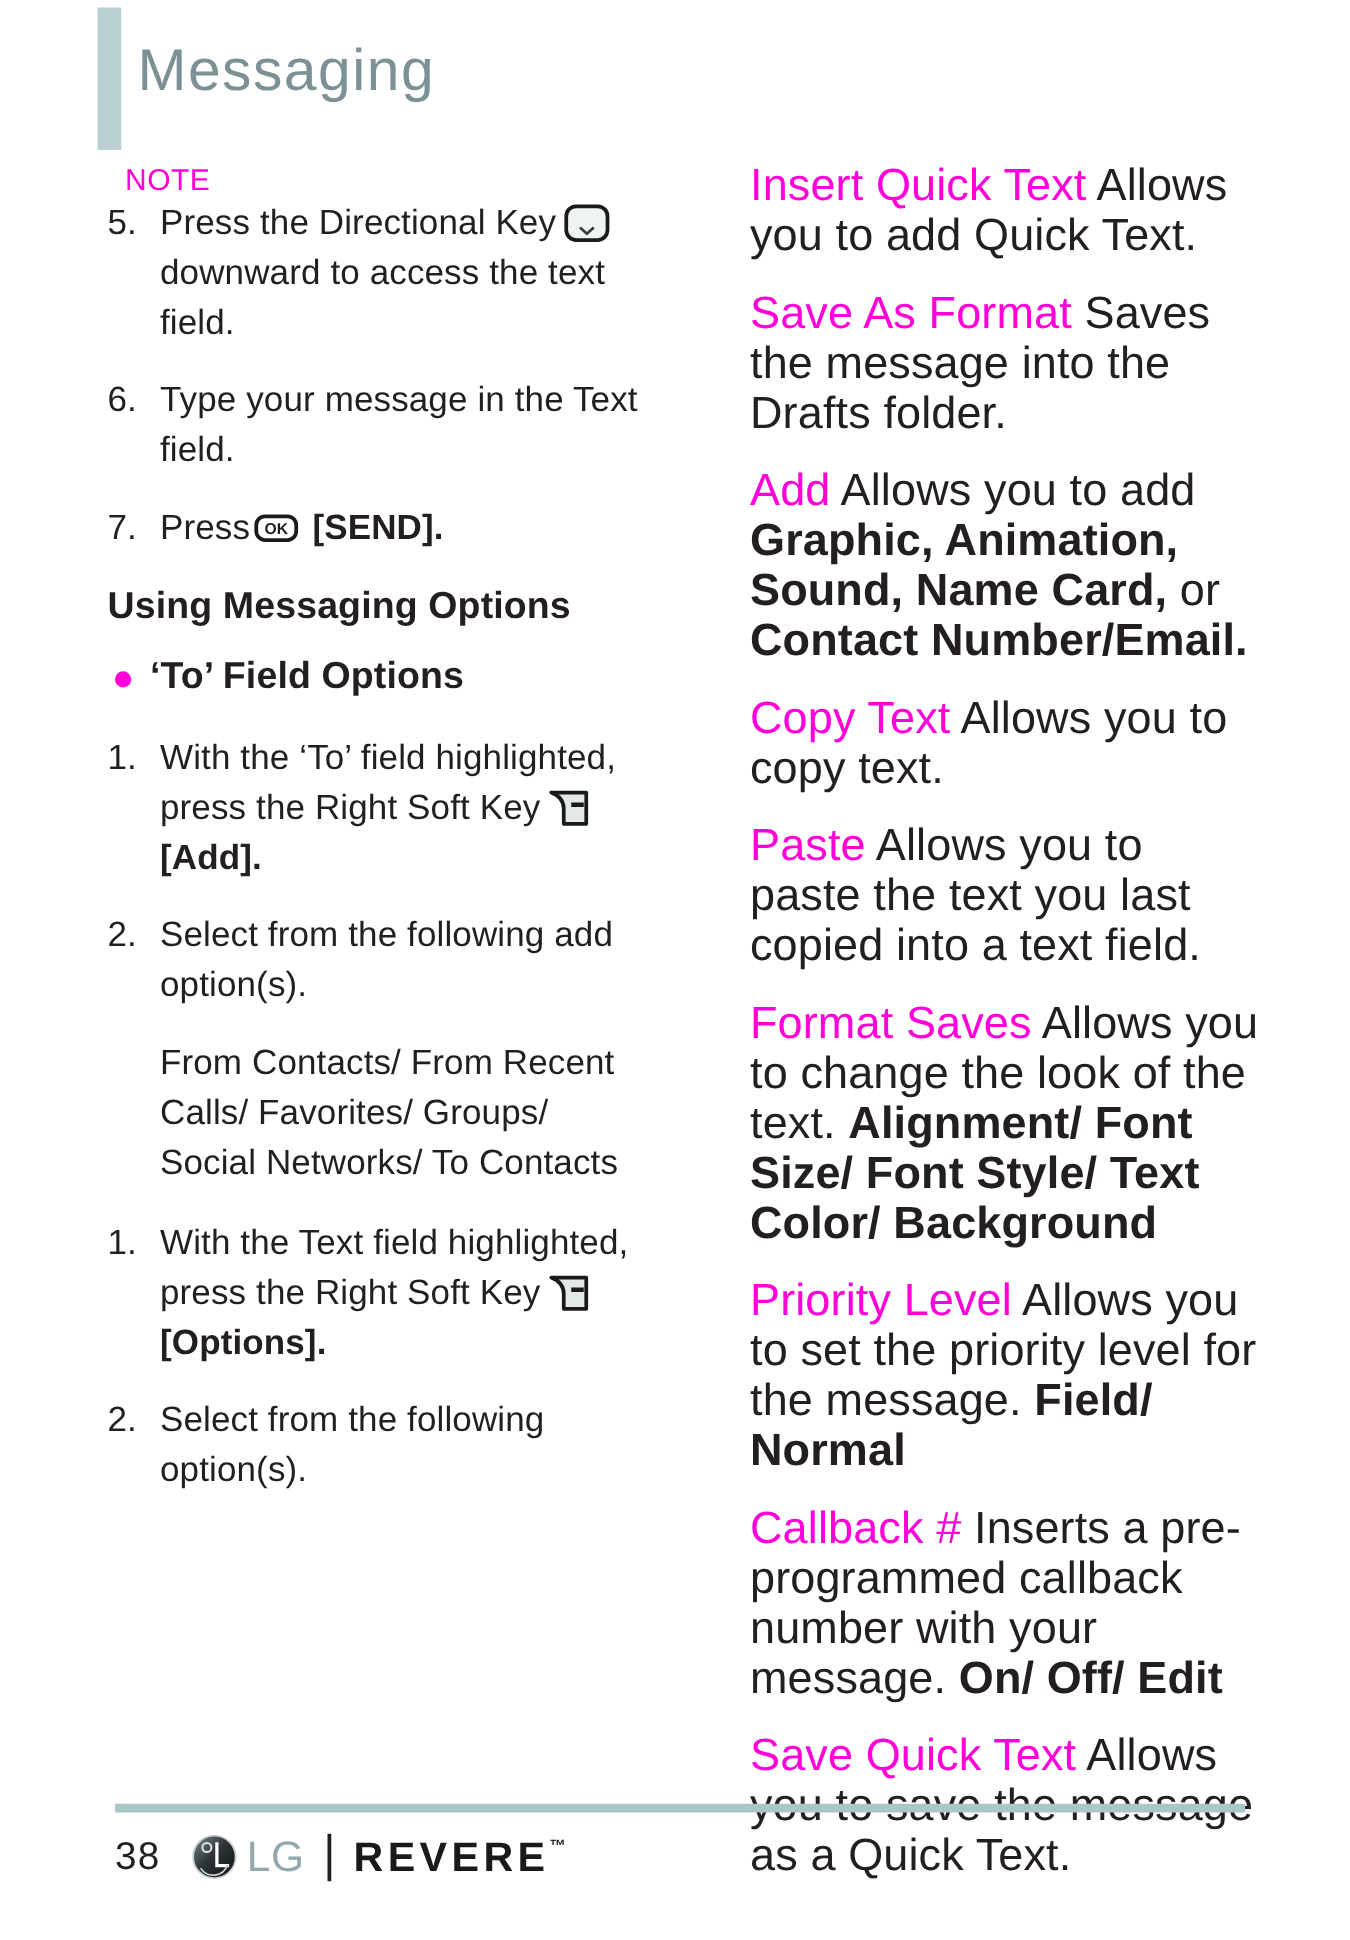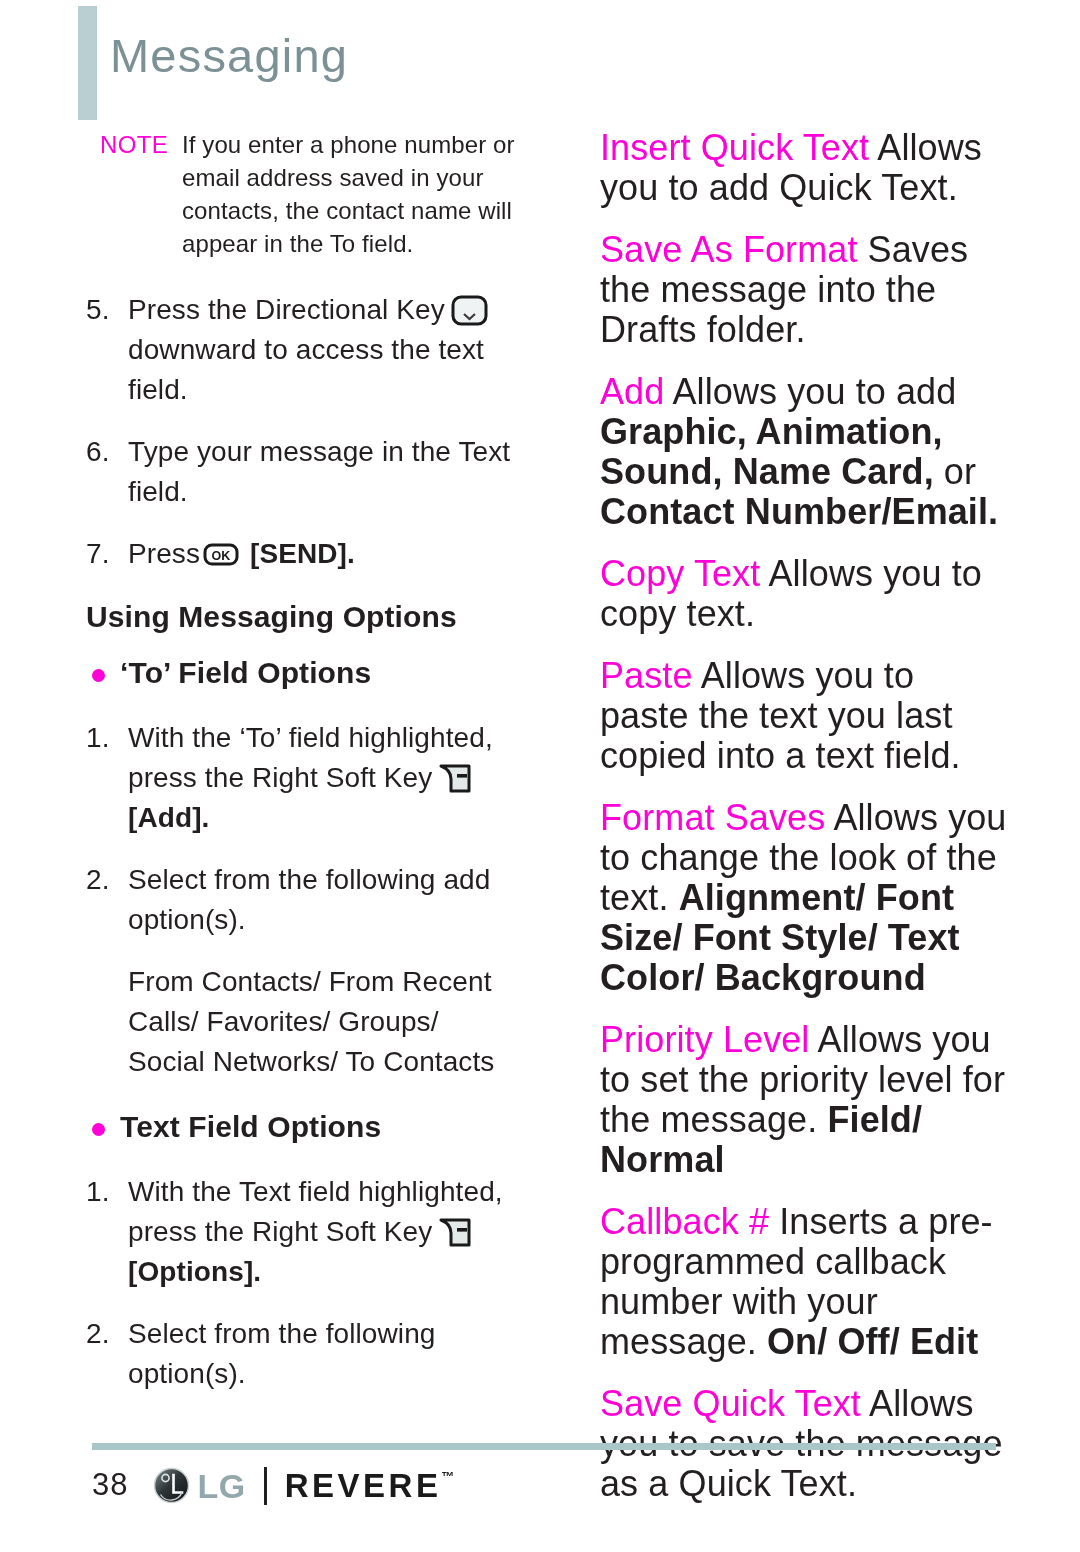--- a/index.html
+++ b/index.html
@@ -194,21 +194,21 @@
     margin-right: 25px;
   }
   .lg-mark {
     width: 37px;
     height: 37px;
     margin-right: 7px;
     flex: none;
   }
   .lg-word {
     font-size: 34px;
-    font-weight: bold;
+    font-weight: normal;
     color: #93a8ac;
     letter-spacing: 0.5px;
     margin-right: 18px;
   }
   .logo-divider {
     width: 3px;
     height: 38px;
     background: #231f20;
     margin-right: 18px;
   }
@@ -230,21 +230,20 @@
 
 <div class="header">
   <div class="header-bar"></div>
   <div class="header-title">Messaging</div>
 </div>
 
 <div class="col col-left">
 
   <div class="note">
     <span class="note-label">NOTE</span>
-    <span>If you enter a phone number or email address saved in your contacts, the contact name will appear in the To field.</span>
   </div>
 
   <div class="step">
     <span class="step-num">5.</span>
     <span>Press the Directional Key</span><span class="icon-dir"><svg width="37" height="31" viewBox="0 0 37 31">
           <rect x="2" y="2" width="33" height="27" rx="8" ry="8" fill="#f0f3f4" stroke="#1a1a1a" stroke-width="3"></rect>
           <path d="M13 19 L18.5 24 L24 19" fill="none" stroke="#3a3a3a" stroke-width="2.2"></path>
         </svg></span>
     <span>downward to access the text field.</span>
   </div>
@@ -279,24 +278,20 @@
     <span class="b">[Add].</span>
   </div>
 
   <div class="step">
     <span class="step-num">2.</span>
     <span>Select from the following add option(s).</span>
   </div>
 
   <div class="sub-options">From Contacts/ From Recent Calls/ Favorites/ Groups/ Social Networks/ To Contacts</div>
 
-  <div class="bullet-item">
-    <span class="bullet-dot"></span>
-    <span>Text Field Options</span>
-  </div>
 
   <div class="step">
     <span class="step-num">1.</span>
     <span>With the Text field highlighted, press the Right Soft Key</span><span class="icon-soft"><svg width="34" height="31" viewBox="0 0 34 31">
           <path d="M3 3 H31 V28 H13 V16 Q13 7 3 3 Z" fill="#e3e8e8" stroke="#1a1a1a" stroke-width="3" stroke-linejoin="round"></path>
           <rect x="19" y="11" width="10" height="3.6" fill="#1a1a1a"></rect>
         </svg></span>
     <span class="b">[Options].</span>
   </div>
 

